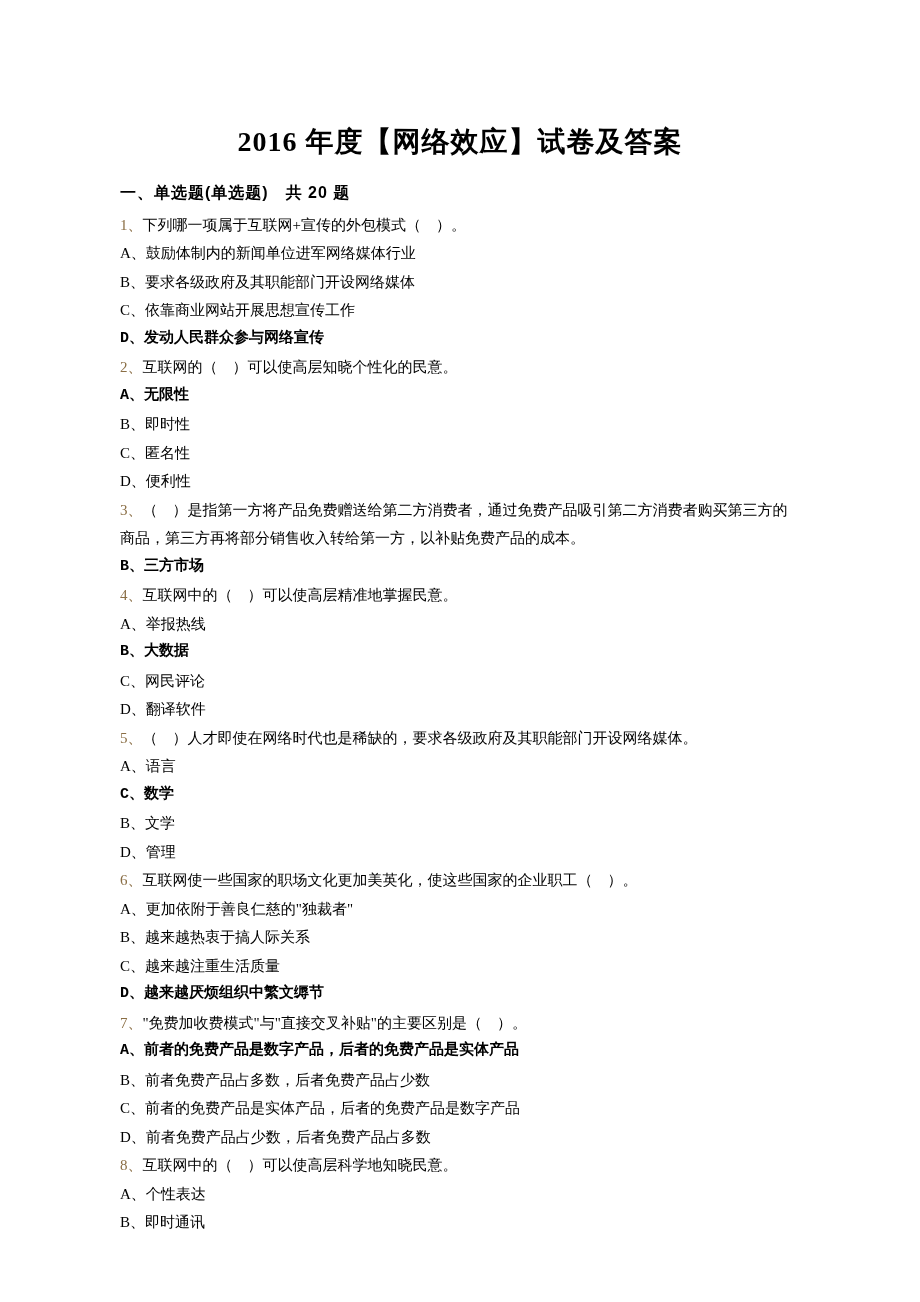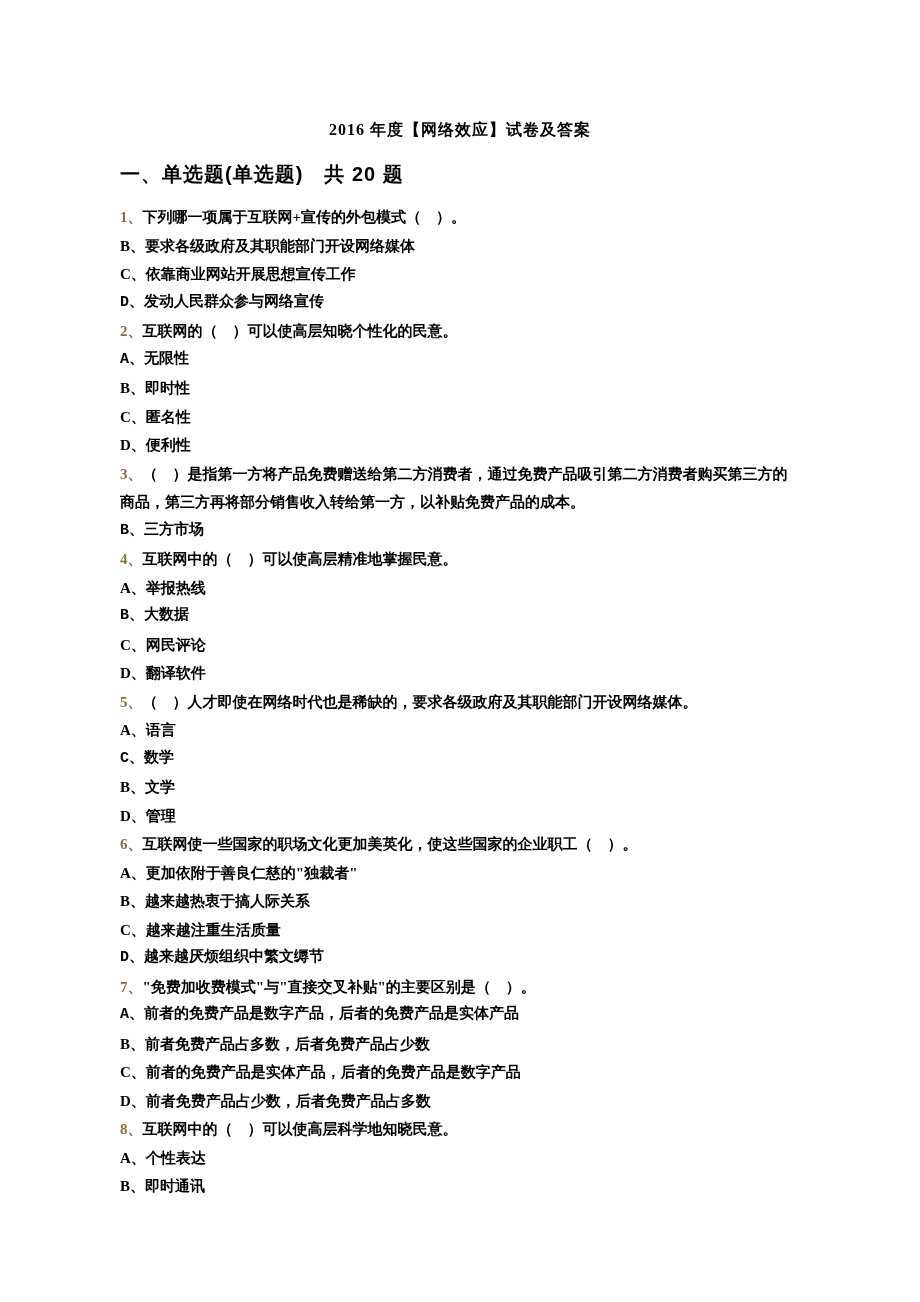--- a/index.html
+++ b/index.html
@@ -10,53 +10,53 @@
     color: #000;
     width: 920px;
   }
   .page {
     padding: 115px 120px 60px 120px;
     font-size: 15px;
     line-height: 1.9;
   }
   .title {
     font-family: "SimSun", "宋体", serif;
-    font-size: 16px;
+    font-size: 28px;
     font-weight: bold;
     text-align: center;
     margin-bottom: 10px;
     letter-spacing: 1px;
   }
   .section-header {
     font-family: "SimHei", "黑体", sans-serif;
-    font-size: 20px;
+    font-size: 16px;
     font-weight: bold;
-    margin-bottom: 10px;
+    margin-bottom: 2px;
     letter-spacing: 1px;
   }
   .line {
     font-family: "SimSun", "宋体", serif;
-    font-weight: bold;
   }
   .q-num {
     color: #8a6e45;
   }
   .bold {
     font-family: Liberation Mono, monospace;
     font-weight: bold;
   }
 </style>
 </head>
 <body>
 
 <div class="page">
   <div class="title">2016 年度【网络效应】试卷及答案</div>
   <div class="section-header">一、单选题(单选题)　共 20 题</div>
   <div id="questions-container">
       <div class="line"><span class="q-num">1、</span><span>下列哪一项属于互联网+宣传的外包模式（　）。</span></div>
+      <div class="line"><span>A、</span><span>鼓励体制内的新闻单位进军网络媒体行业</span></div>
       <div class="line"><span>B、</span><span>要求各级政府及其职能部门开设网络媒体</span></div>
       <div class="line"><span>C、</span><span>依靠商业网站开展思想宣传工作</span></div>
       <div class="line bold"><span>D、</span><span>发动人民群众参与网络宣传</span></div>
       <div class="line"><span class="q-num">2、</span><span>互联网的（　）可以使高层知晓个性化的民意。</span></div>
       <div class="line bold"><span>A、</span><span>无限性</span></div>
       <div class="line"><span>B、</span><span>即时性</span></div>
       <div class="line"><span>C、</span><span>匿名性</span></div>
       <div class="line"><span>D、</span><span>便利性</span></div>
       <div class="line"><span class="q-num">3、</span><span>（　）是指第一方将产品免费赠送给第二方消费者，通过免费产品吸引第二方消费者购买第三方的商品，第三方再将部分销售收入转给第一方，以补贴免费产品的成本。</span></div>
       <div class="line bold"><span>B、</span><span>三方市场</span></div>

